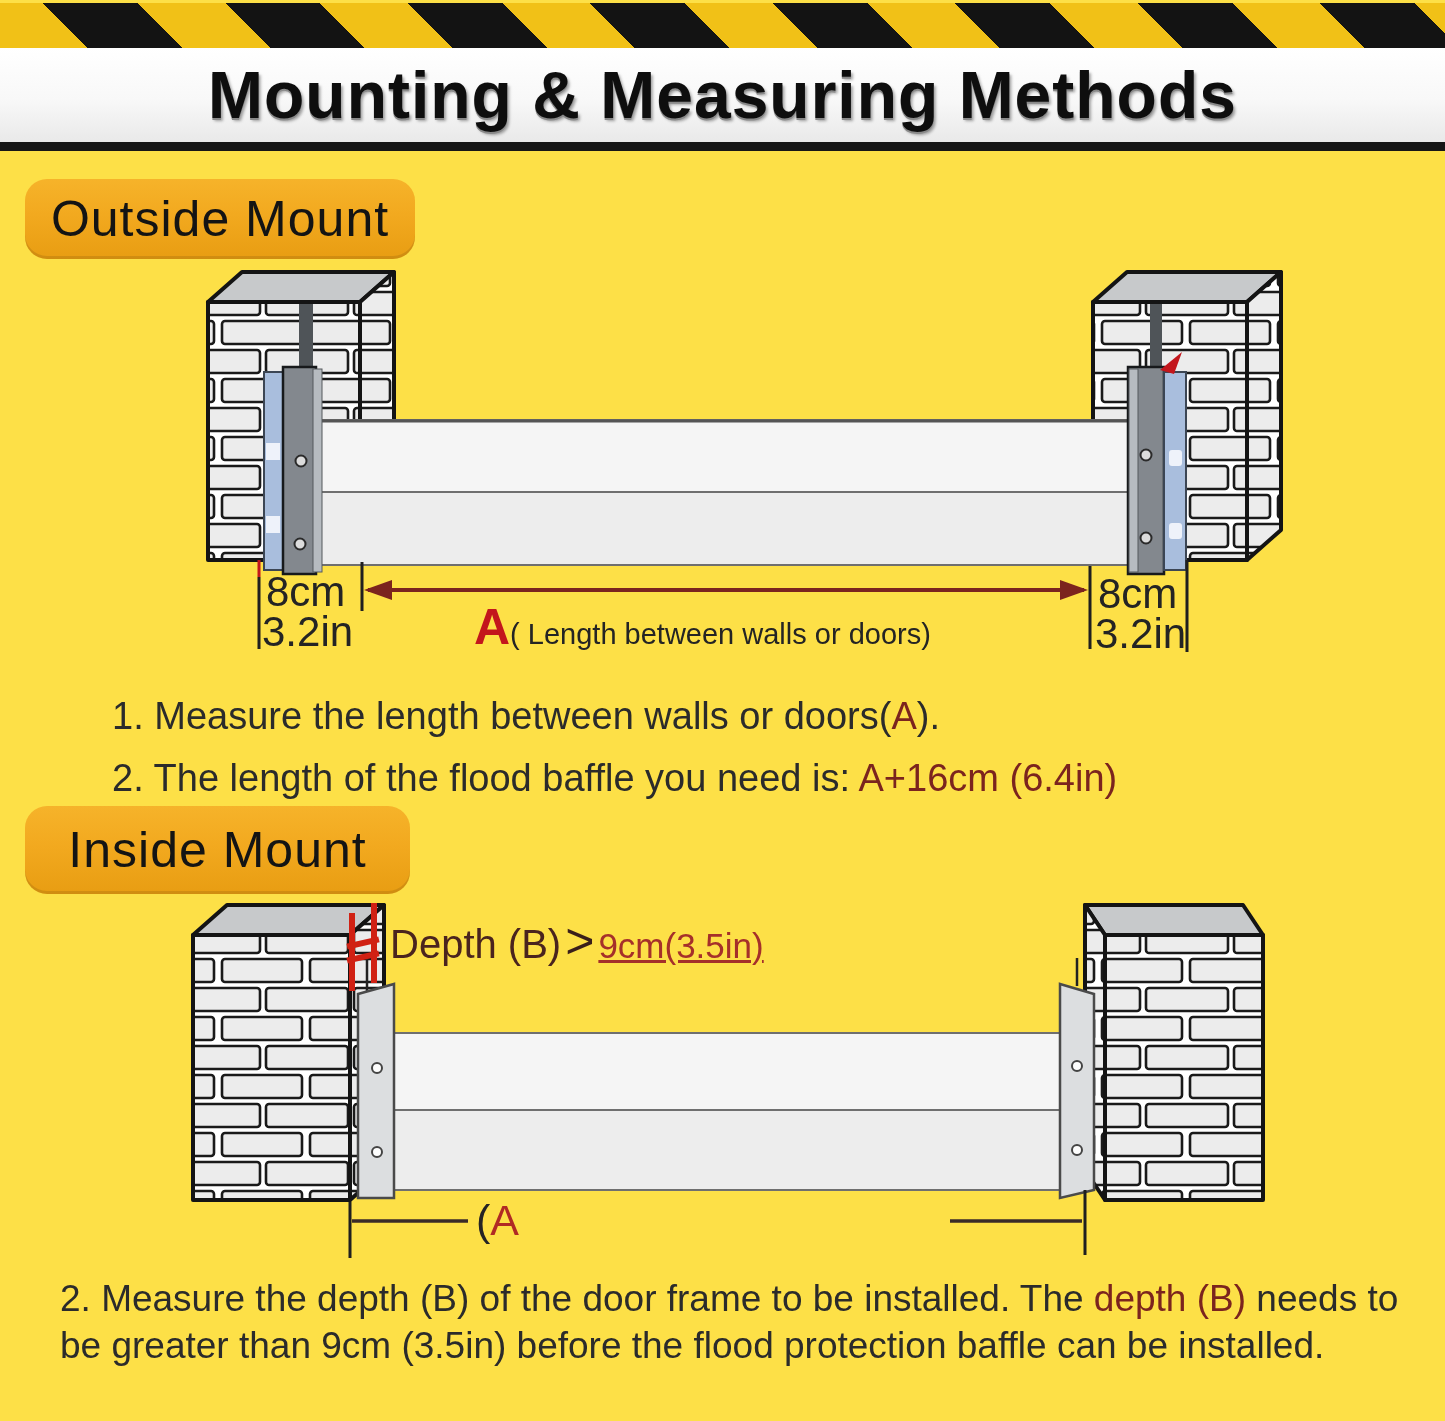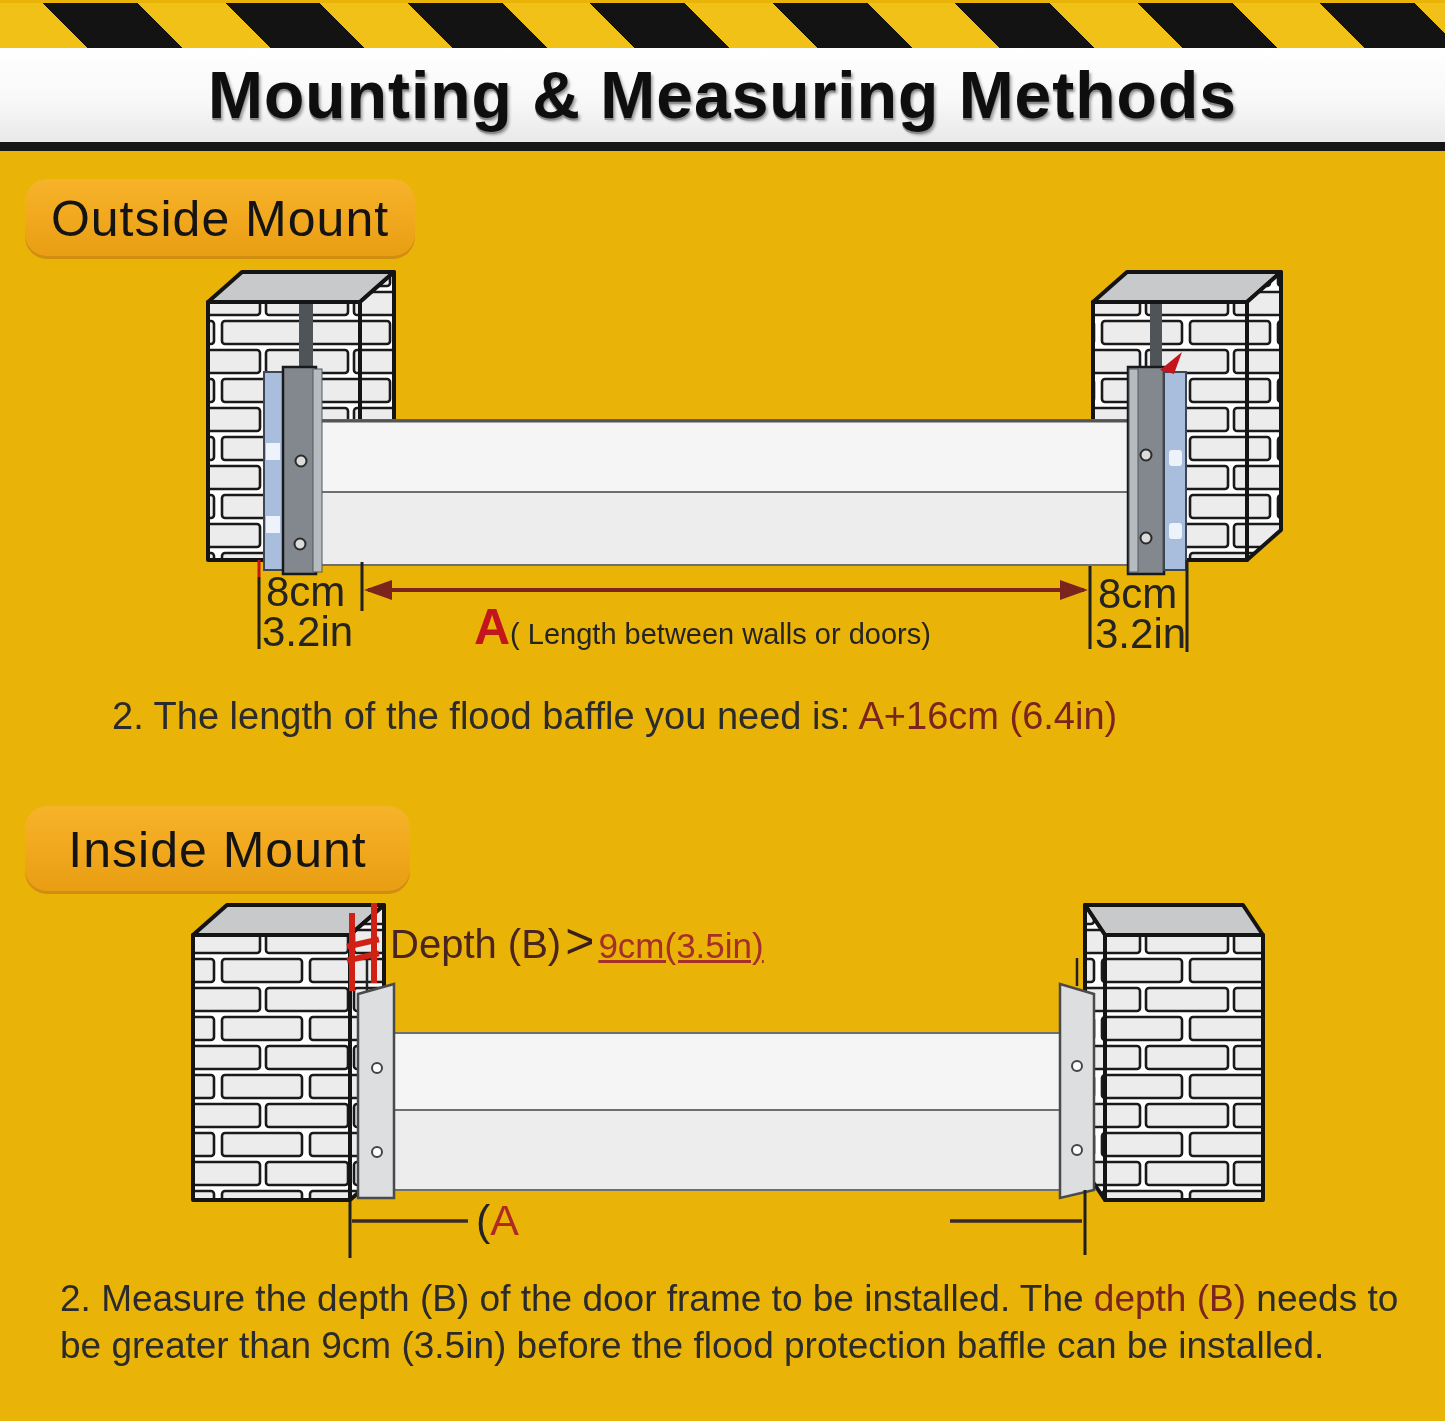--- a/index.html
+++ b/index.html
@@ -4,21 +4,21 @@
 <style>
   :root{
     --stripe-yellow:#f1c117; --stripe-black:#131313;
     --badge-yellow:#f2a91f; --badge-yellow-dark:#e89d12;
     --text-dark:#242424; --maroon:#7b241e; --red:#c3161c;
     --depth-red:#a5302a; --bright-red:#d02114;
     --blue-strip:#a9bedd; --bracket-gray:#83888e; --bracket-light:#dcdee0;
     --brick-fill:#ececec; --top-face:#c7c9cb;
   }
   html,body{margin:0;padding:0;background:#fff;}
-  #canvas{position:relative;width:1445px;height:1421px;background:#eab308;overflow:hidden;
+  #canvas{position:relative;width:1445px;height:1421px;background:#fde047;overflow:hidden;
           font-family:"Liberation Sans","DejaVu Sans",sans-serif;color:var(--text-dark);}
   .abs{position:absolute;}
 
   
   .stripes{left:0;top:3px;width:1445px;height:45px;
     background:repeating-linear-gradient(45deg,var(--stripe-yellow) 0 62px,var(--stripe-black) 62px 129px);
     border-bottom:2px solid #fff;}
   .title-band{left:0;top:48px;width:1445px;height:94px;
     background:linear-gradient(180deg,#ffffff 0%,#f8f8f8 55%,#e9e9e9 100%);
     display:flex;align-items:center;justify-content:center;}
@@ -156,20 +156,21 @@
   <div class="abs dim-txt" style="left:266px;top:571px">8cm</div>
   <div class="abs dim-txt" style="left:262px;top:611px">3.2in</div>
   <div class="abs dim-txt" style="left:1098px;top:573px">8cm</div>
   <div class="abs dim-txt" style="left:1095px;top:613px">3.2in</div>
   <div class="abs dim-center" style="left:474px;top:598px">
     <span class="big-a">A</span>
       <span class="rest">( Length between walls or doors)</span>
   </div>
 
   <div class="abs steps" style="left:112px;top:690px">
+    <p><span>1. Measure the length between walls or doors(</span><span class="maroon-t">A</span><span>).</span></p>
     <p><span>2. The length of the flood baffle you need is: </span><span class="maroon-t">A+16cm (6.4in)</span></p>
   </div>
 
   <div class="abs badge badge-inside">
     <span>Inside Mount</span>
   </div>
 
   <svg class="abs" style="left:0;top:900px" width="1445" height="400" viewBox="0 900 1445 400">
 
     <g>

